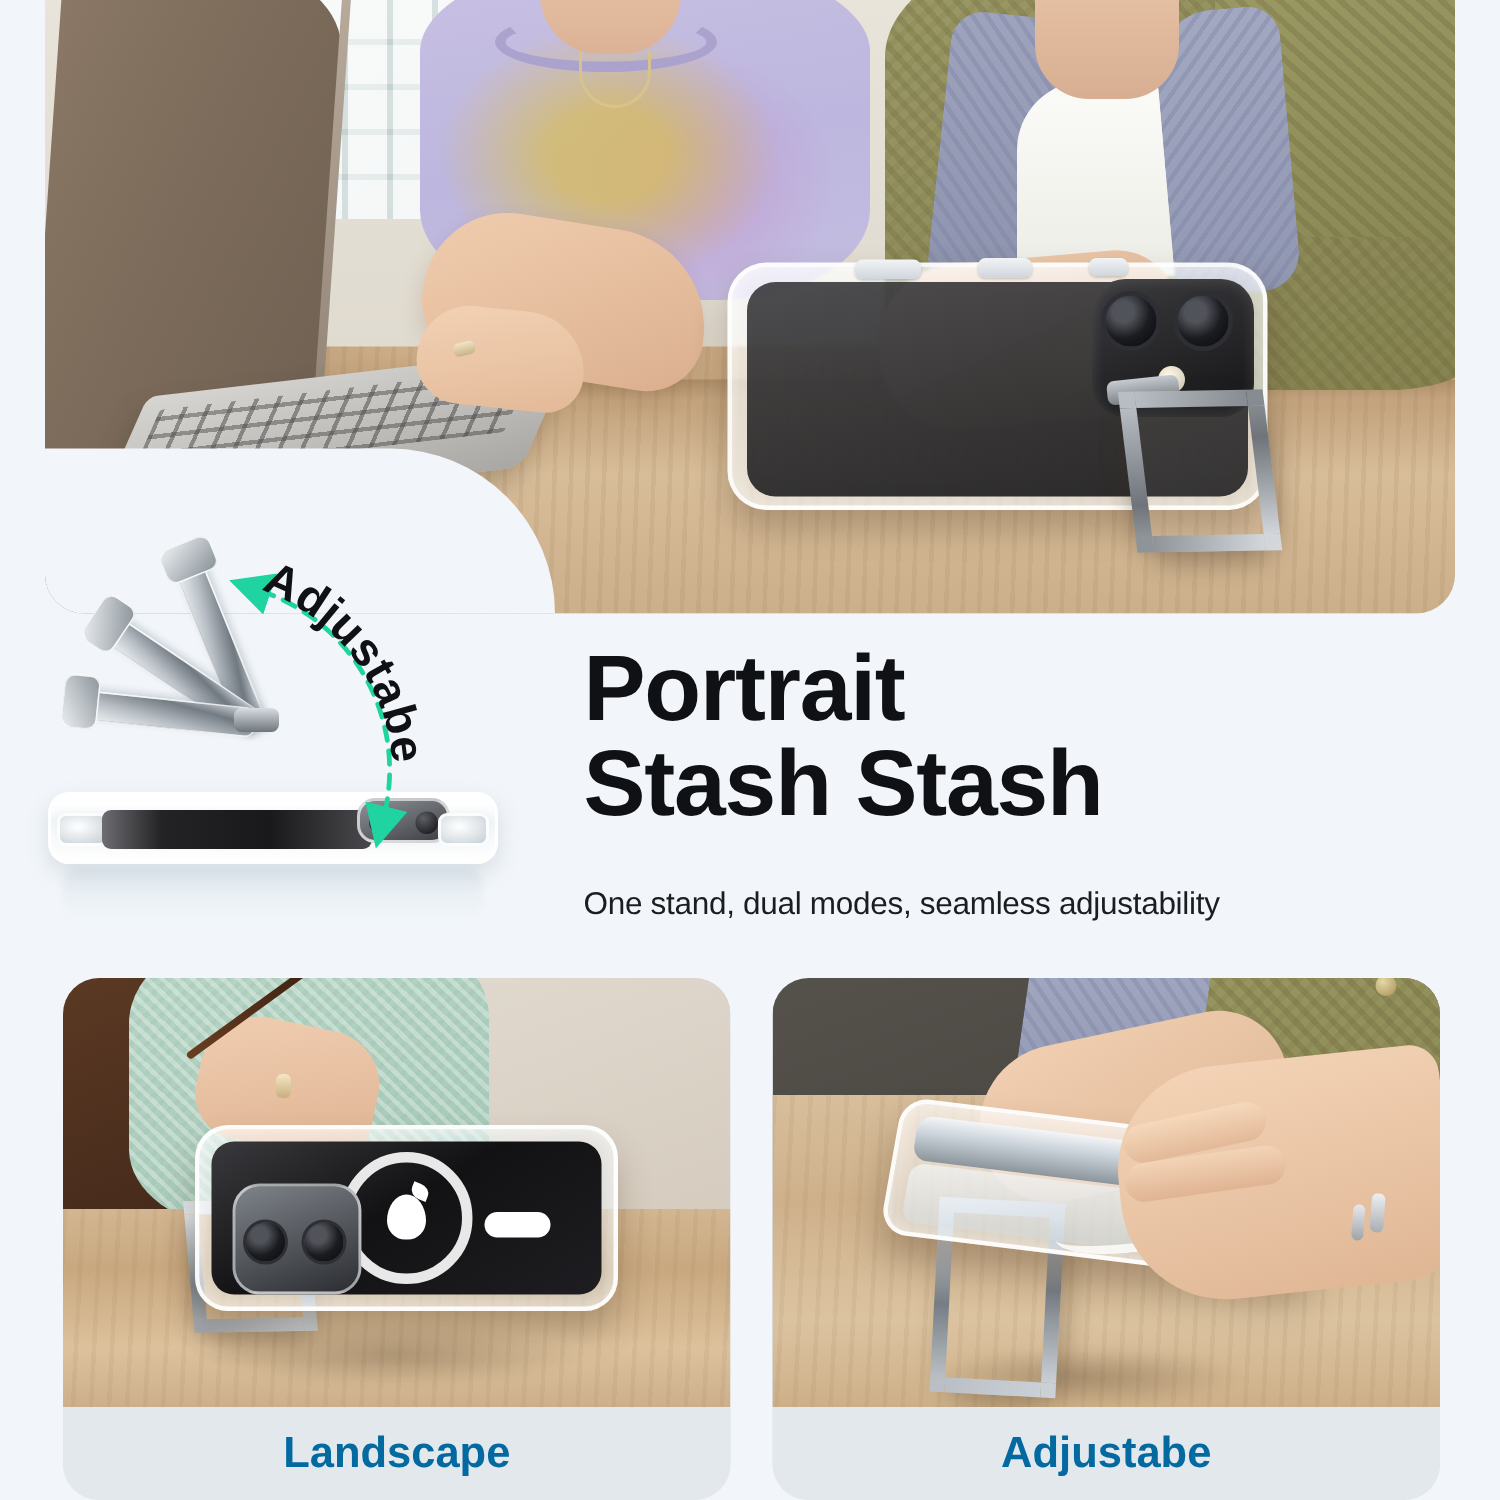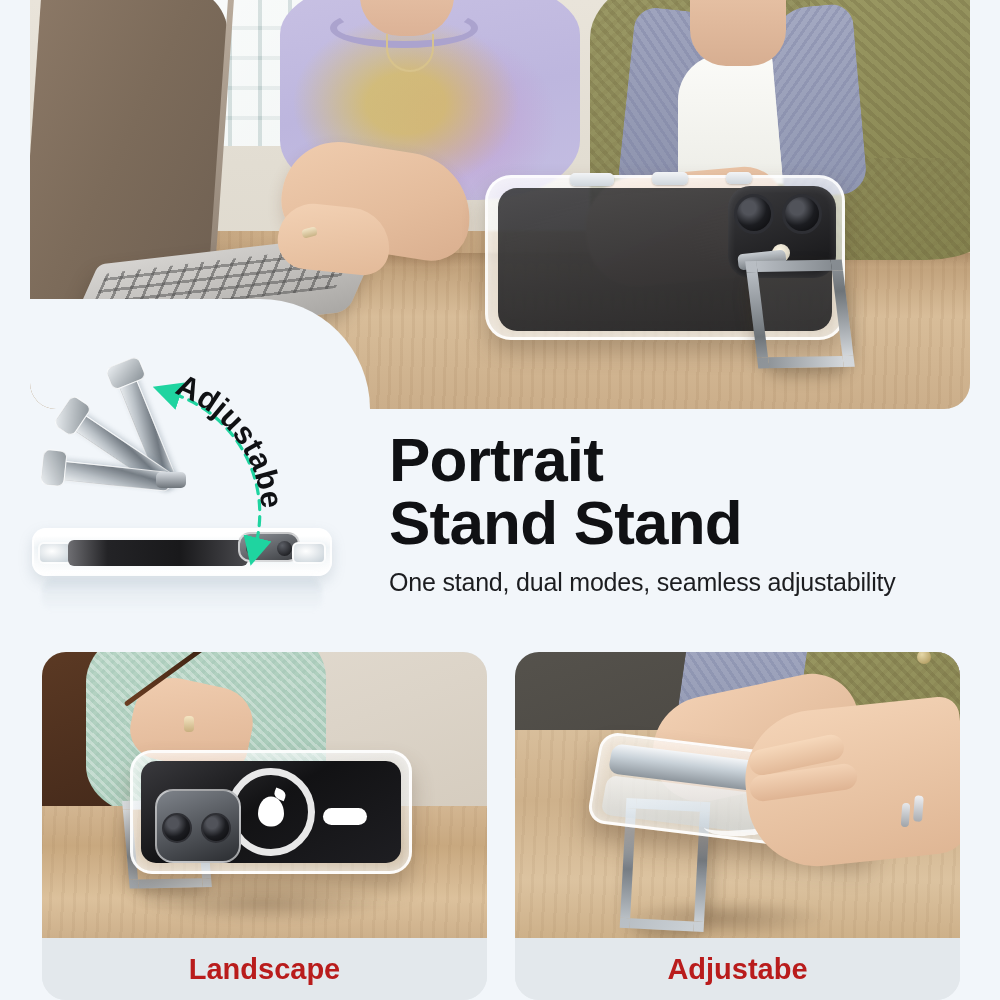--- a/index.html
+++ b/index.html
@@ -331,39 +331,39 @@
     font-size: 31px; font-weight: 700; fill: #101114; letter-spacing: .5px;
   }
 
   
   .copy { position: absolute; left: 389px; top: 88px; width: 600px; }
   .headline {
     font-size: 62px; line-height: 1.02; font-weight: 700;
     color: #101114; letter-spacing: -0.8px;
   }
   .subline {
-    margin-top: 14px; font-size: 25px; font-weight: 400; color: #1C1D20;
+    margin-top: 37px; font-size: 21px; font-weight: 400; color: #1C1D20;
     letter-spacing: -0.2px;
   }
 
   
   .card {
     position: absolute; top: 652px; width: 445px; height: 348px;
     border-radius: 24px; overflow: hidden;
     background: #E3E8EC;
   }
   .card.left  { left: 42px; }
   .card.right { left: 515px; }
   .card-photo { position:absolute; left:0; top:0; right:0; height: 286px; overflow:hidden; }
   .card-cap {
     position:absolute; left:0; right:0; bottom:0; height: 62px;
     background: #E3E8EC;
     display:flex; align-items:center; justify-content:center;
   }
-  .cap-text { font-size: 29px; font-weight: 700; color: #b91c1c; }
+  .cap-text { font-size: 29px; font-weight: 700; color: #0369a1; }
 
   
   .ls-wall {
     position:absolute; inset:0;
     background: linear-gradient(160deg,#E4DDD2 0%,#DCD4C8 40%,#CFC5B6 100%);
   }
   .ls-panel {
     position:absolute; left: -10px; top: -6px; width: 92px; height: 178px;
     background: linear-gradient(160deg,#5C3A24,#44291A);
     border-radius: 0 46px 6px 0;
@@ -624,21 +624,21 @@
         <path d="M 34,40 A 126 126 0 0 1 116,190" fill="none" stroke="#1FD4A0" stroke-width="3.2" stroke-dasharray="9 7" stroke-linecap="round" marker-start="url(#arrowL)" marker-end="url(#arrowR)"></path>
         <text class="arc-text">
           <textPath href="#arcPath" startOffset="2%">Adjustabe</textPath>
         </text>
       </svg>
     </div>
 
     <div class="copy">
       <div class="headline">
         <div>Portrait</div>
-        <div>Stand Stand</div>
+        <div>Stash Stash</div>
       </div>
       <div class="subline">One stand, dual modes, seamless adjustability</div>
     </div>
   </div>
 
   <div class="card left">
     <div class="card-photo">
       <div class="ls-wall"></div>
       <div class="ls-panel"></div>
       <div class="ls-sweater"></div>

